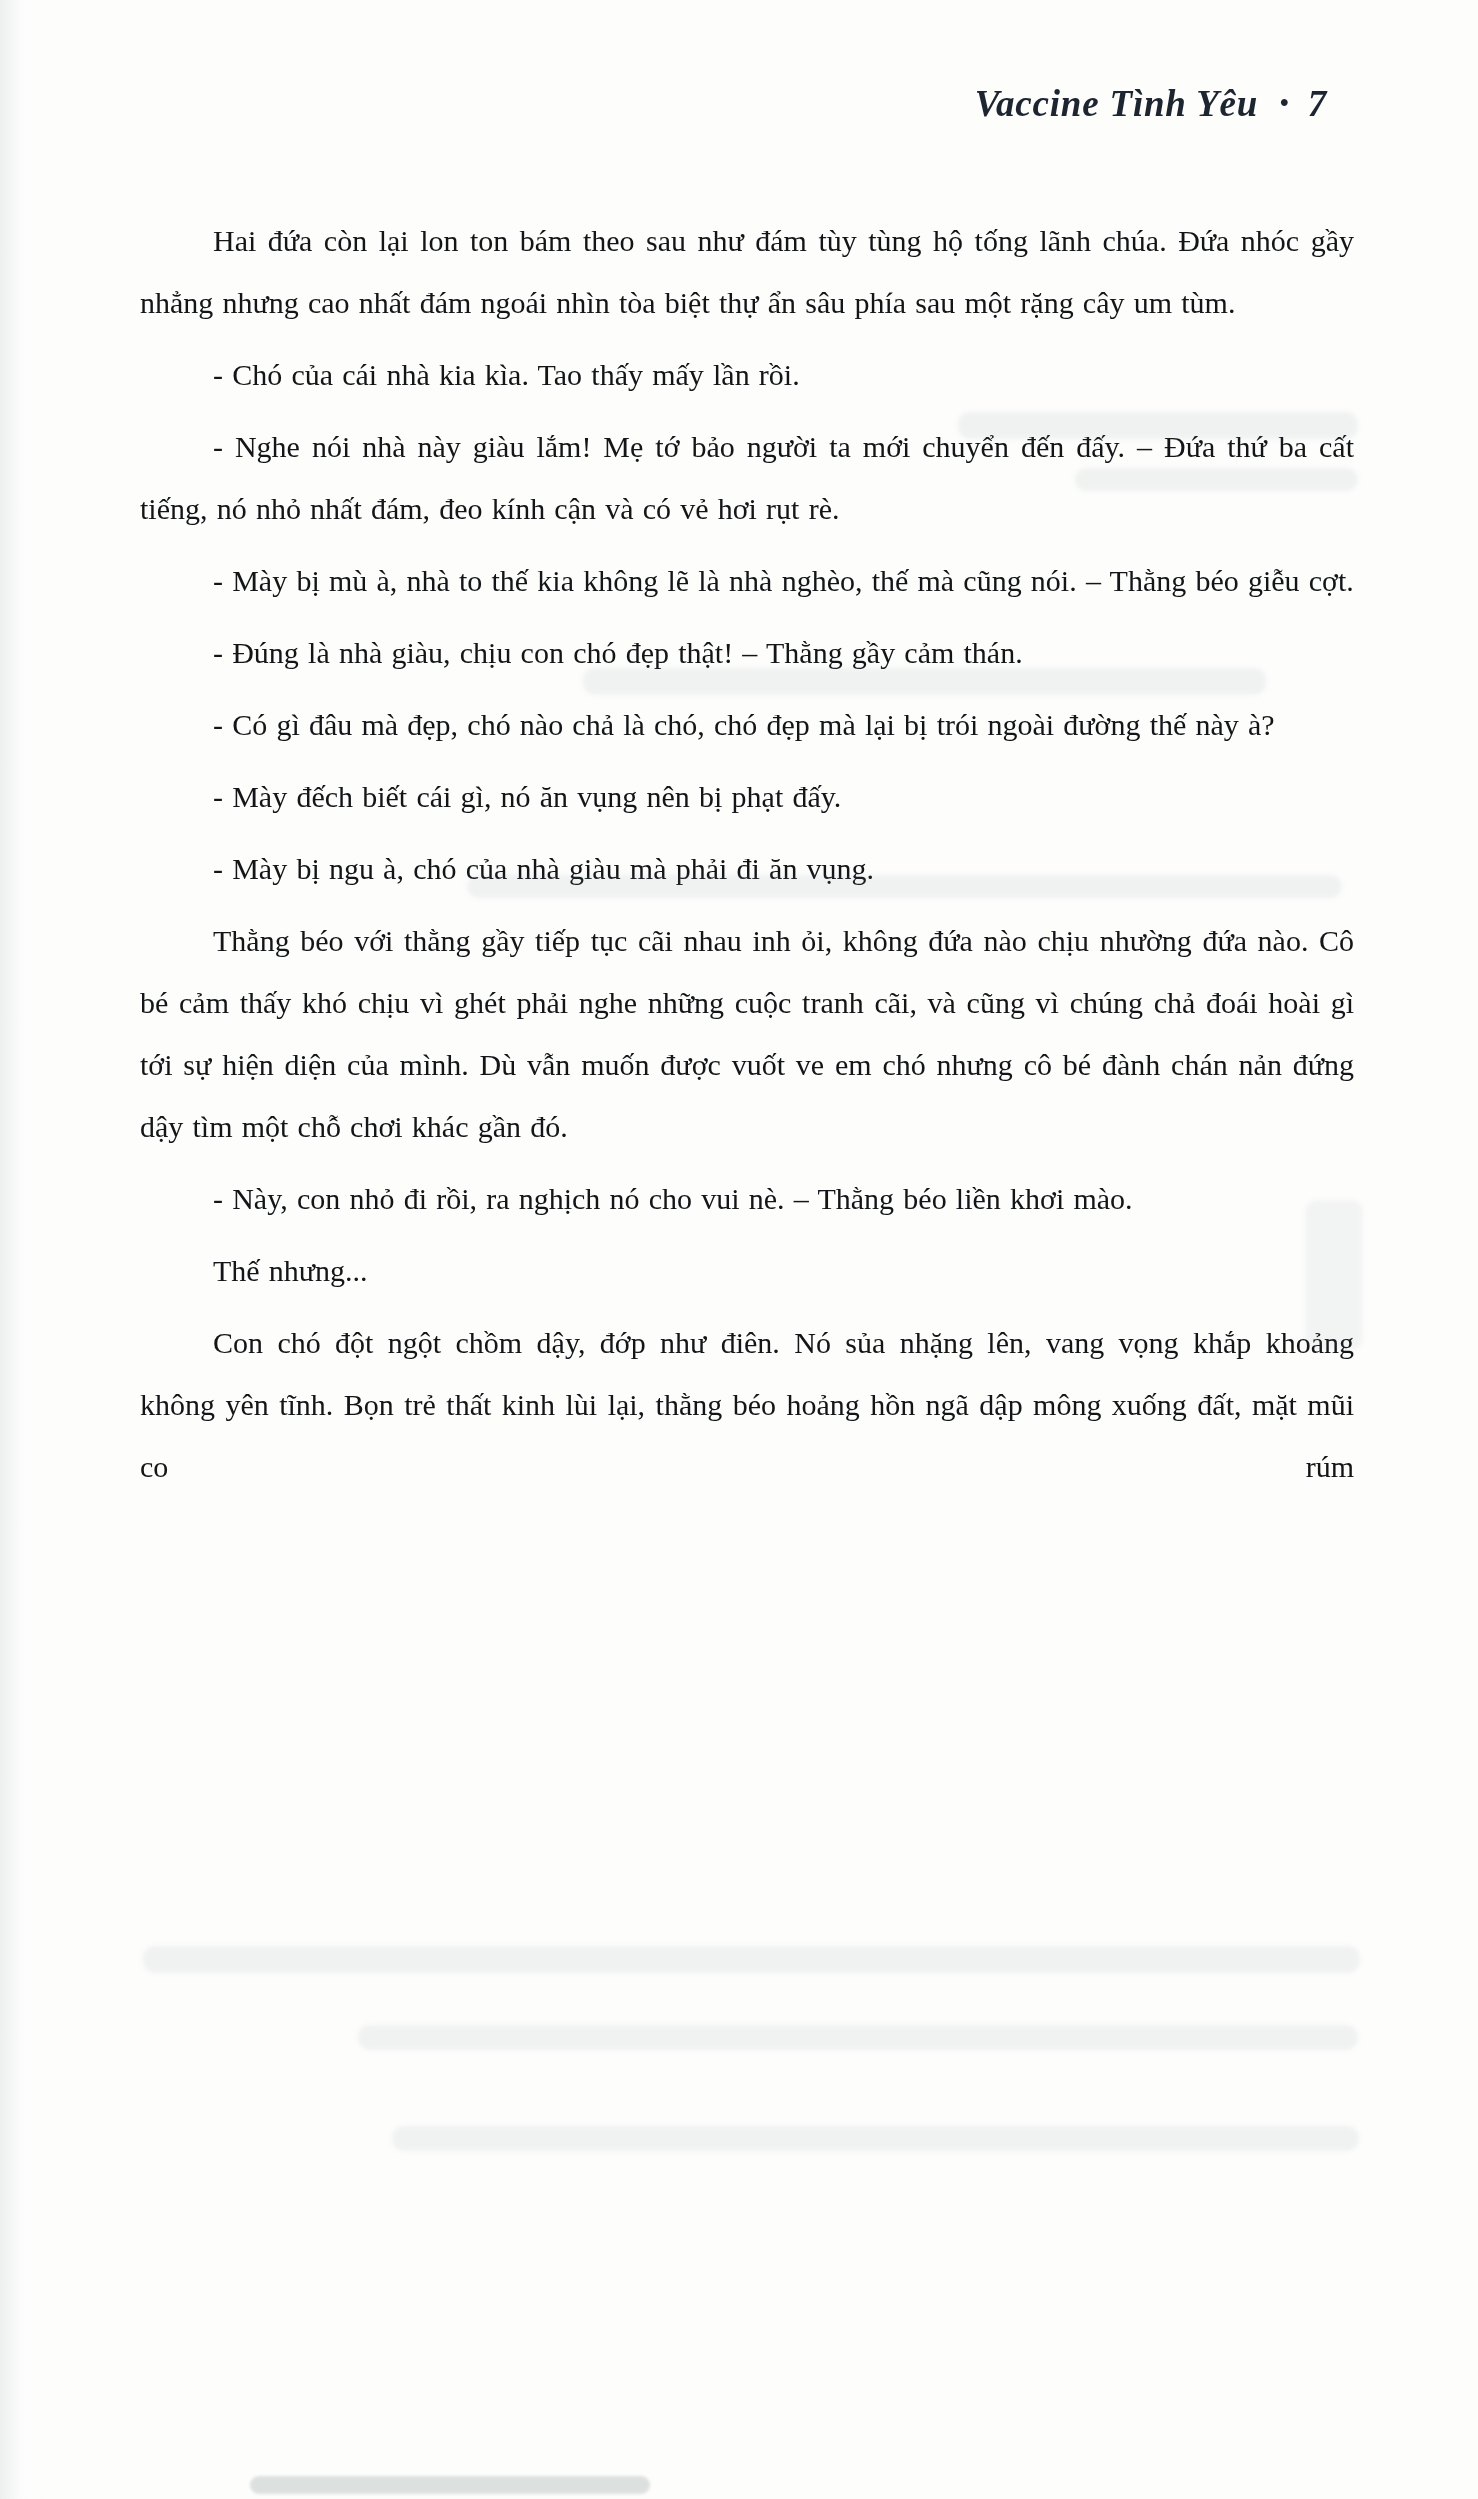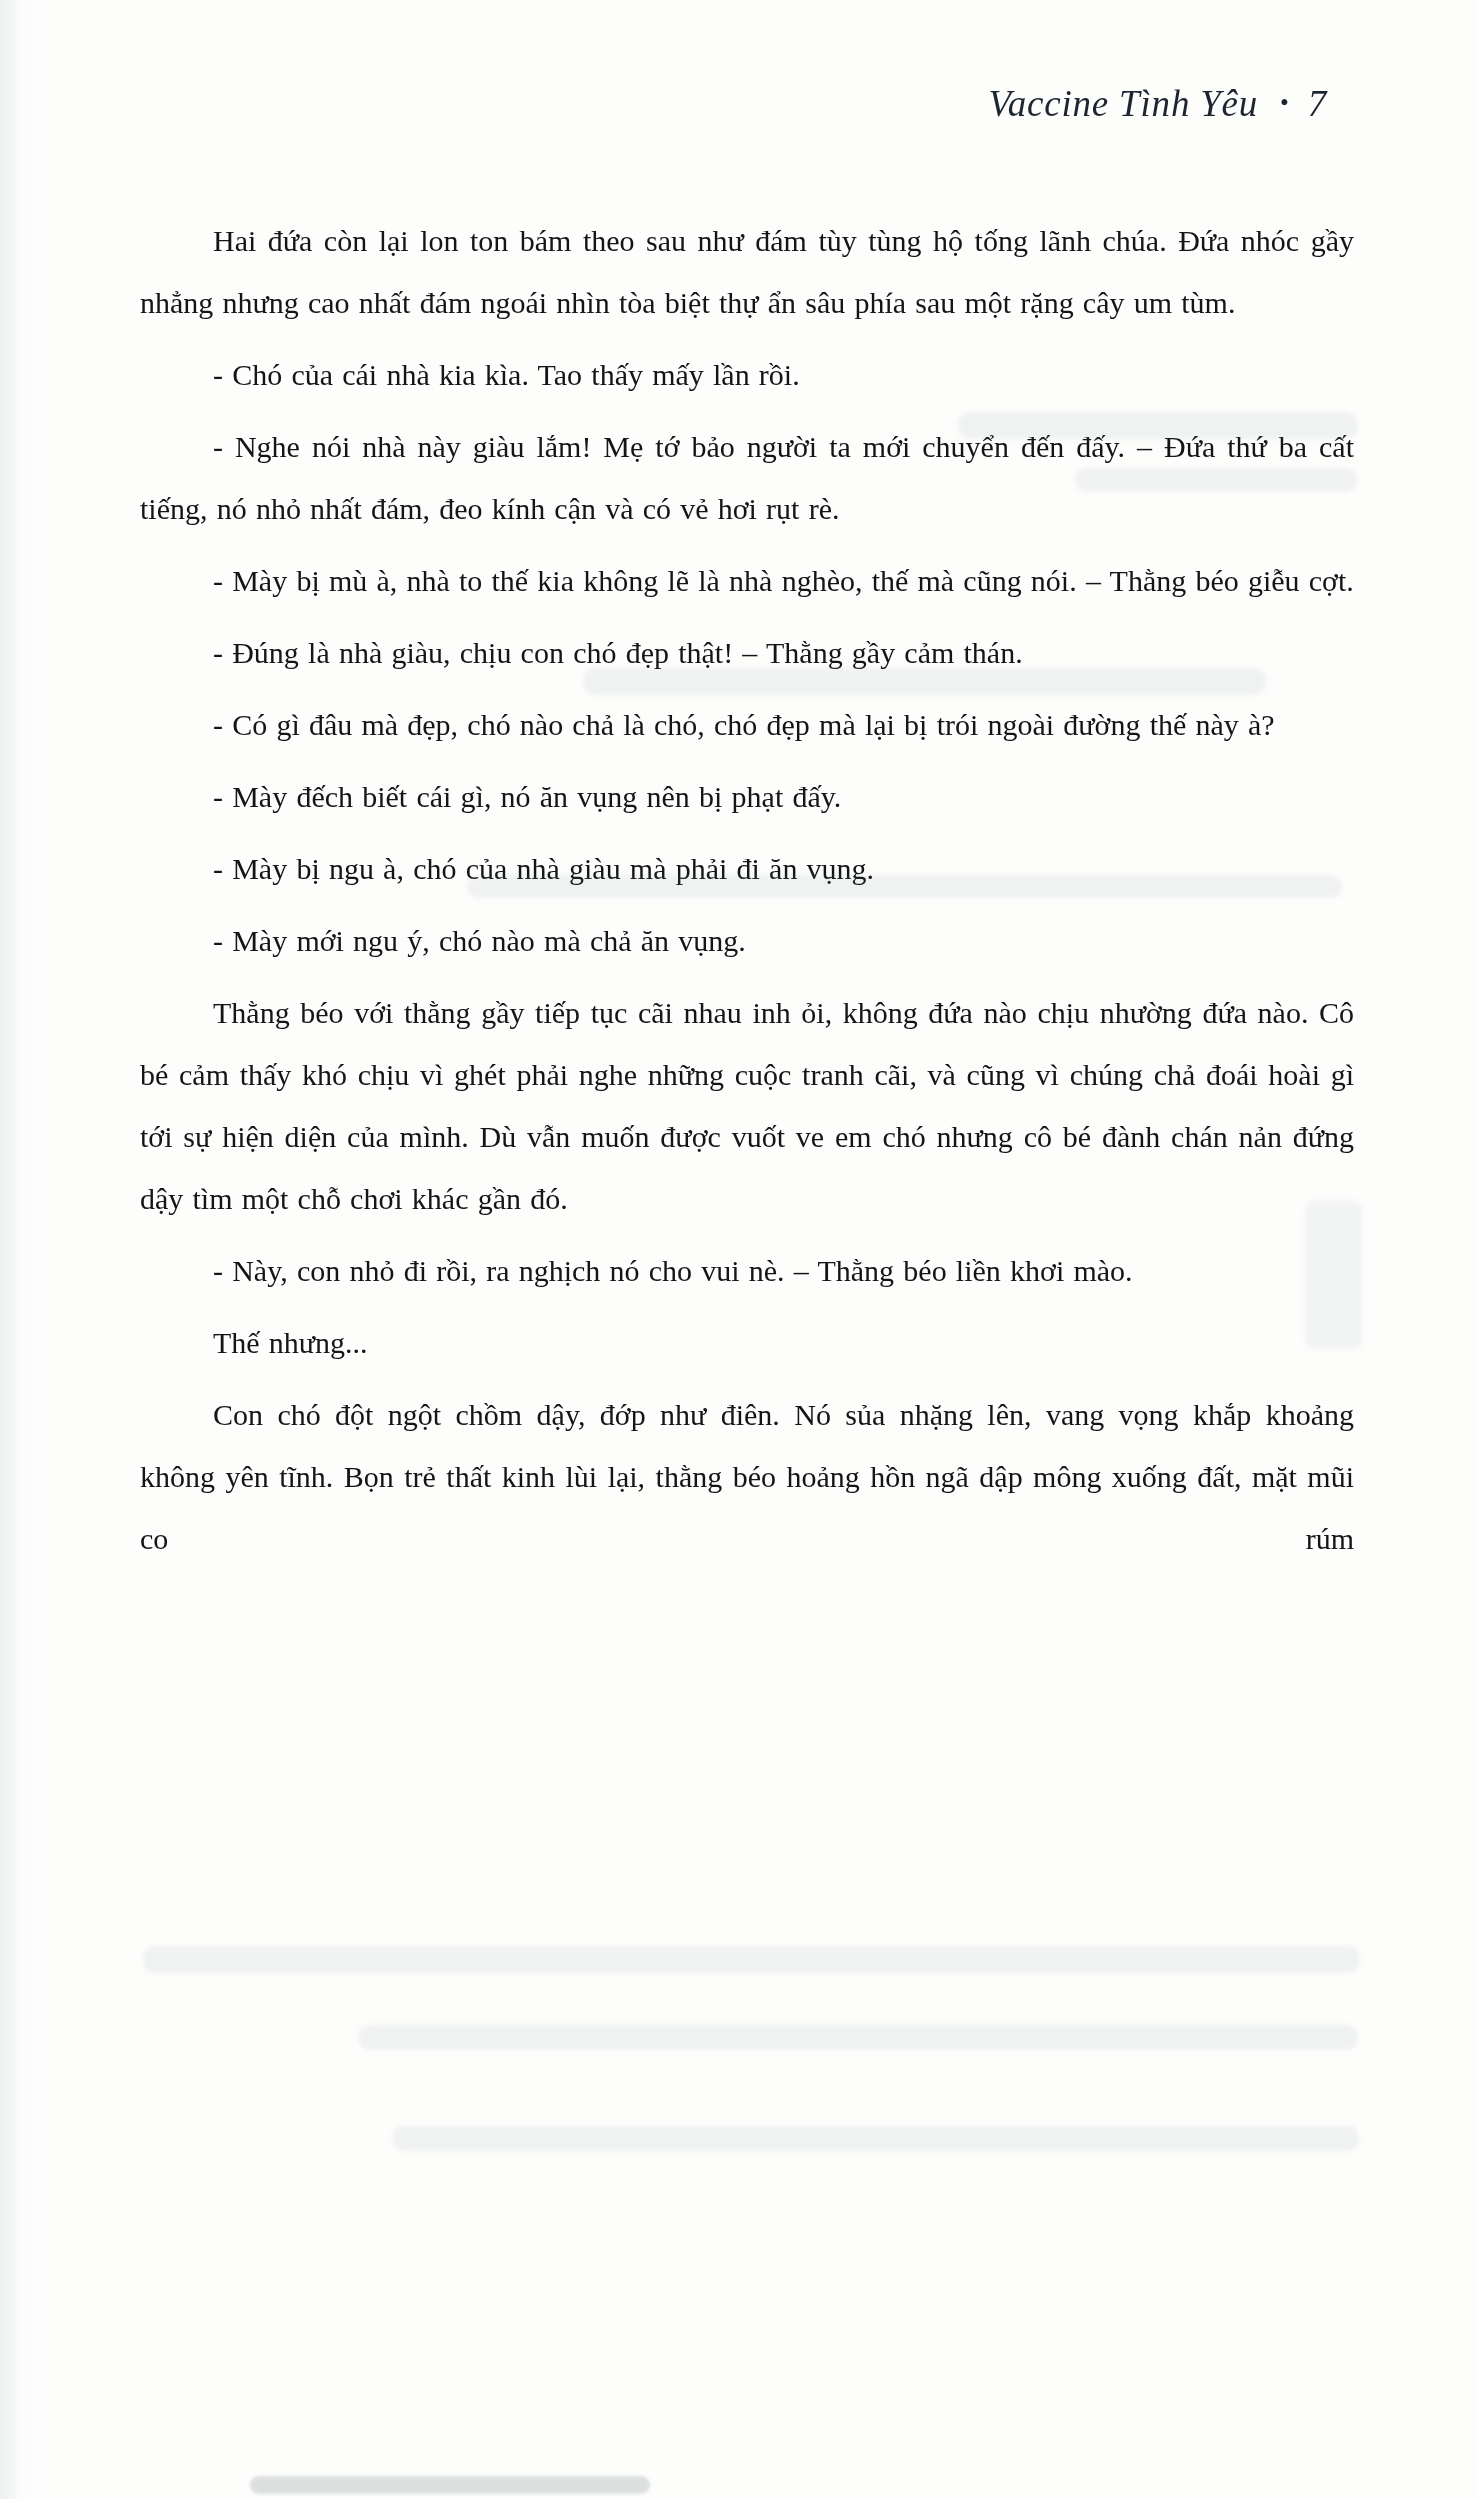--- a/index.html
+++ b/index.html
@@ -15,21 +15,21 @@
     position: absolute;
     inset: 0;
     background: linear-gradient(90deg, #edf0ef 0px, #fbfcfb 21.7px, #fdfdfc 50px);
   }
   
   .running-header {
     position: absolute;
     top: 82px;
     right: 152px;
     font-style: italic;
-    font-weight: normal;
+    font-weight: bold;
     font-size: 37px;
     letter-spacing: 0.8px;
     color: #1d2531;
     white-space: nowrap;
   }
   .running-header .sep {
     display: inline-block;
     margin: 0 18.3px 0 21.7px;
     font-size: 25px;
     vertical-align: 5px;
@@ -82,21 +82,20 @@
 
   <div class="body-text">
       <p>Hai đứa còn lại lon ton bám theo sau như đám tùy tùng hộ tống lãnh chúa. Đứa nhóc gầy nhẳng nhưng cao nhất đám ngoái nhìn tòa biệt thự ẩn sâu phía sau một rặng cây um tùm.</p>
       <p>- Chó của cái nhà kia kìa. Tao thấy mấy lần rồi.</p>
       <p>- Nghe nói nhà này giàu lắm! Mẹ tớ bảo người ta mới chuyển đến đấy. – Đứa thứ ba cất tiếng, nó nhỏ nhất đám, đeo kính cận và có vẻ hơi rụt rè.</p>
       <p>- Mày bị mù à, nhà to thế kia không lẽ là nhà nghèo, thế mà cũng nói. – Thằng béo giễu cợt.</p>
       <p>- Đúng là nhà giàu, chịu con chó đẹp thật! – Thằng gầy cảm thán.</p>
       <p>- Có gì đâu mà đẹp, chó nào chả là chó, chó đẹp mà lại bị trói ngoài đường thế này à?</p>
       <p>- Mày đếch biết cái gì, nó ăn vụng nên bị phạt đấy.</p>
       <p>- Mày bị ngu à, chó của nhà giàu mà phải đi ăn vụng.</p>
-      <p>- Mày mới ngu ý, chó nào mà chả ăn vụng.</p>
       <p>Thằng béo với thằng gầy tiếp tục cãi nhau inh ỏi, không đứa nào chịu nhường đứa nào. Cô bé cảm thấy khó chịu vì ghét phải nghe những cuộc tranh cãi, và cũng vì chúng chả đoái hoài gì tới sự hiện diện của mình. Dù vẫn muốn được vuốt ve em chó nhưng cô bé đành chán nản đứng dậy tìm một chỗ chơi khác gần đó.</p>
       <p>- Này, con nhỏ đi rồi, ra nghịch nó cho vui nè. – Thằng béo liền khơi mào.</p>
       <p>Thế nhưng...</p>
       <p class="continues">Con chó đột ngột chồm dậy, đớp như điên. Nó sủa nhặng lên, vang vọng khắp khoảng không yên tĩnh. Bọn trẻ thất kinh lùi lại, thằng béo hoảng hồn ngã dập mông xuống đất, mặt mũi co rúm</p>
     </div>
 
   <div class="ghost g1"></div>
   <div class="ghost g2"></div>
   <div class="ghost g3"></div>
   <div class="ghost g4"></div>

